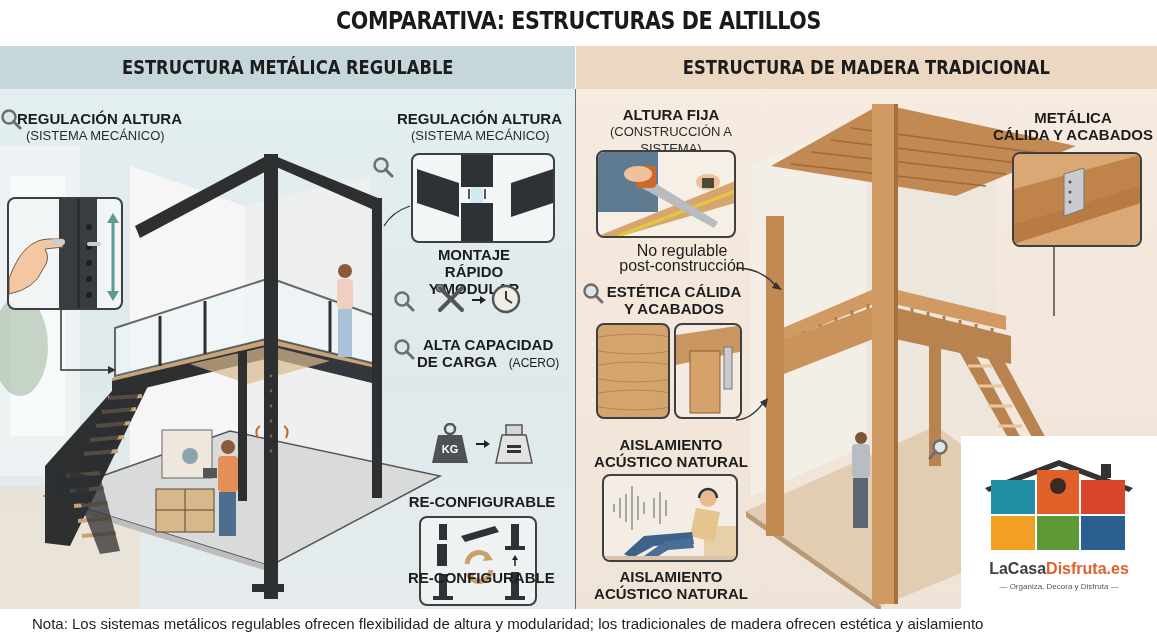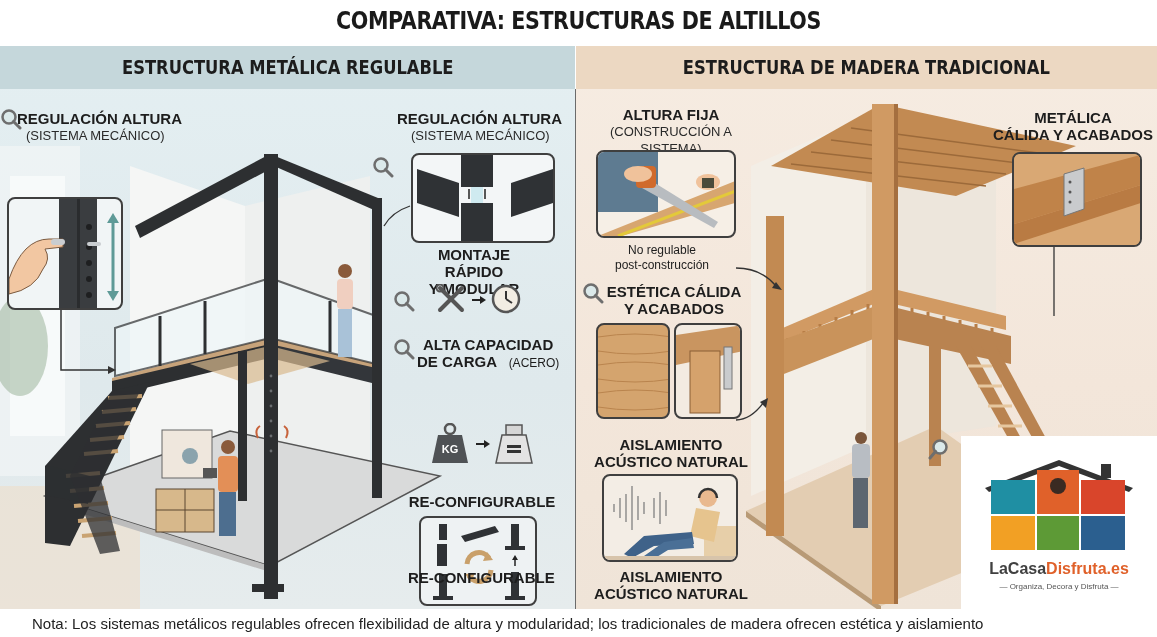--- a/index.html
+++ b/index.html
@@ -327,21 +327,21 @@
       <rect x="0" y="0" width="60" height="60" fill="#5e7b91"></rect>
       <polygon points="0,84 140,28 140,50 10,88" fill="#d7a670"></polygon>
       <line x1="20" y1="84" x2="140" y2="38" stroke="#e3c93a" stroke-width="3"></line>
       <polygon points="52,28 120,70 116,76 44,36" fill="#b8bcc0"></polygon>
       <rect x="38" y="14" width="20" height="22" rx="4" fill="#d06a2c"></rect>
       <ellipse cx="40" cy="22" rx="14" ry="8" fill="#f0c29b"></ellipse>
       <ellipse cx="110" cy="30" rx="12" ry="8" fill="#f0c29b"></ellipse>
       <rect x="104" y="26" width="12" height="10" fill="#4b4b3a"></rect>
     </svg>
   </div>
-  <div class="label" style="left:16px;top:197px;width:140px;font-weight:normal;font-size:12px;line-height:15px;">
+  <div class="label" style="left:36px;top:197px;width:140px;font-weight:normal;font-size:16px;line-height:15px;">
     <div>No regulable</div>
     <div>post-construcción</div>
   </div>
 
   <div class="label" style="left:412px;top:63px;width:170px;">
     <div>METÁLICA</div>
     <div>CÁLIDA Y ACABADOS</div>
   </div>
   <div class="card" style="left:436px;top:106px;width:130px;height:95px;background:#d8a770;">
     <svg width="130" height="95" viewBox="0 0 130 95">

